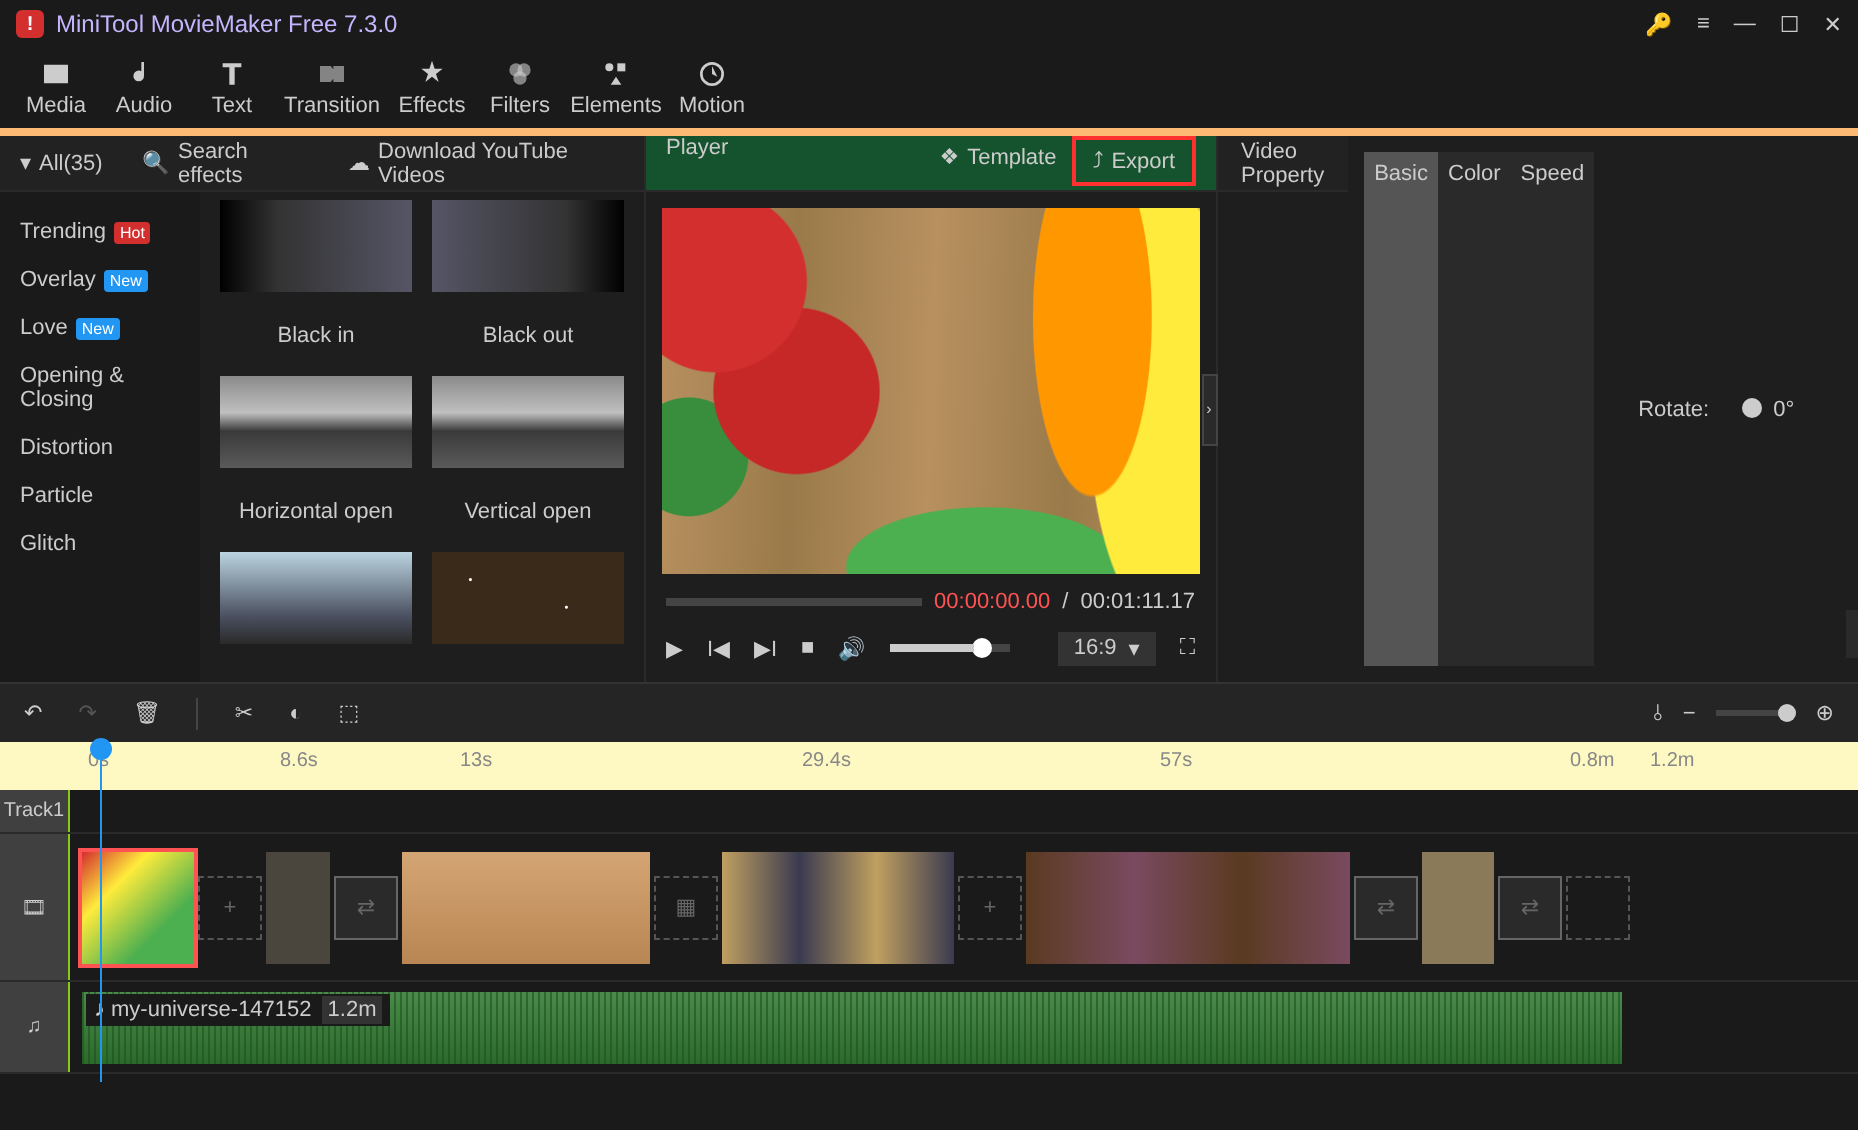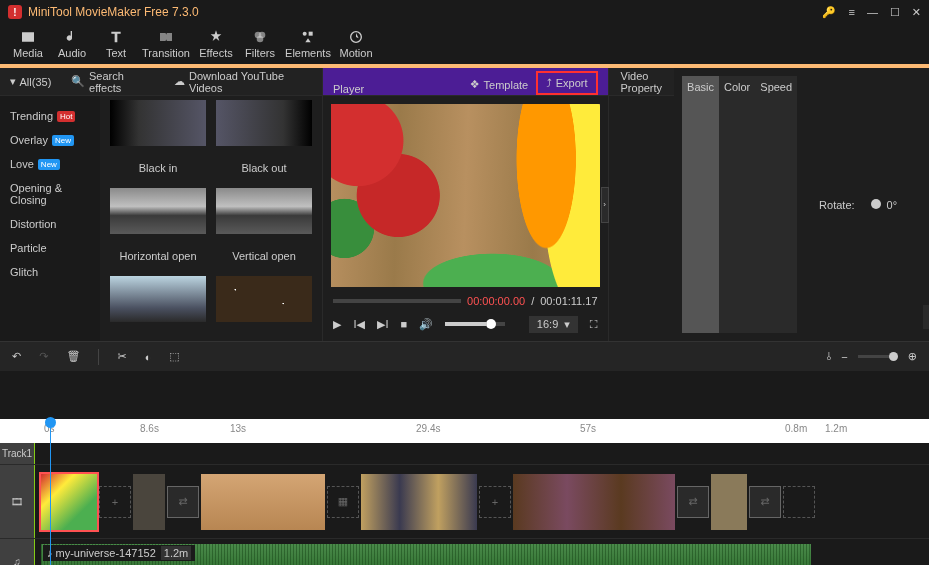--- a/index.html
+++ b/index.html
@@ -1,19 +1,19 @@
 <!DOCTYPE html>
 <html><head>
 <meta charset="utf-8">
 <style>
 *{margin:0;padding:0;box-sizing:border-box;font-family:Arial,sans-serif;font-size:11px;color:#ccc;}
 body{background:#1a1a1a;width:929px;height:565px;overflow:hidden;}
 .titlebar{height:24px;background:#1a1a1a;display:flex;align-items:center;padding:0 8px;}
 .logo{width:14px;height:14px;background:#d32f2f;border-radius:3px;margin-right:6px;display:flex;align-items:center;justify-content:center;color:#fff;font-size:10px;font-weight:bold;}
-.title{flex:1;color:#fdba74;font-size:12px;}
+.title{flex:1;color:#c4b5fd;font-size:12px;}
 .titlebar-icons{display:flex;gap:12px;align-items:center;}
 .titlebar-icons span{cursor:pointer;}
 .key-icon{color:#ffc107;}
 .toolbar{height:44px;background:#1a1a1a;display:flex;align-items:center;padding:0 6px;border-bottom:4px solid #fdba74;}
 .tool-btn{display:flex;flex-direction:column;align-items:center;justify-content:center;width:44px;height:42px;cursor:pointer;font-size:10px;gap:2px;}
 .tool-btn.active{color:#ff5252;}
 .tool-btn svg,.tool-icon{width:16px;height:16px;}
 .main{display:flex;height:calc(100% - 68px - 224px);}
 .left{width:374px;display:flex;flex-direction:column;border-right:1px solid #2a2a2a;}
 .filter-bar{height:28px;display:flex;align-items:center;background:#222;border-bottom:1px solid #2a2a2a;padding:0 10px;gap:20px;}
@@ -32,21 +32,21 @@
 .thumb-img{width:96px;height:46px;background:#333;}
 .blackin{background:linear-gradient(90deg,#000 0%,#333 30%,#556 100%);}
 .blackout{background:linear-gradient(90deg,#556 0%,#333 70%,#000 100%);}
 .overlay1{background:#1e3a8a;border:1px solid #3b82f6;position:relative;}
 .overlay1::after{content:"";position:absolute;inset:4px;border:1px dotted #60a5fa;}
 .overlay2{background:#0a2818;border:1px solid #1a5a3a;}
 .h-open{background:linear-gradient(#8a8a8a,#c0c0c0 40%,#3a3a3a 60%,#5a5a5a);}
 .mount{background:linear-gradient(180deg,#bbd4e0 0%,#4a5060 70%,#2a2a2a 100%);}
 .stars{background:radial-gradient(circle at 20% 30%,#fff 0.5px,transparent 1px),radial-gradient(circle at 70% 60%,#fff 0.5px,transparent 1px),#3a2a1a;}
 .center{width:370px;display:flex;flex-direction:column;border-right:1px solid #2a2a2a;background:#1e1e1e;}
-.player-header{height:28px;display:flex;align-items:flex-end;padding:0 10px;background:#4c1d95;border-bottom:1px solid #2a2a2a;}
+.player-header{height:28px;display:flex;align-items:flex-start;padding:0 10px;background:#14532d;border-bottom:1px solid #2a2a2a;}
 .player-title{flex:1;}
 .header-btn{display:flex;align-items:center;gap:4px;padding:4px 8px;cursor:pointer;}
 .export-btn{border:2px solid #ff3030;}
 .preview{flex:1;margin:8px;background:#8a6a40;position:relative;overflow:hidden;}
 .veggies{position:absolute;inset:0;background:
  radial-gradient(circle 46px at 10% 20%,#d32f2f 98%,transparent),
  radial-gradient(circle 42px at 25% 50%,#c62828 98%,transparent),
  radial-gradient(circle 30px at 5% 68%,#388e3c 98%,transparent),
  radial-gradient(ellipse 30px 90px at 80% 30%,#ff9800 98%,transparent),
  radial-gradient(ellipse 40px 110px at 94% 55%,#ffeb3b 98%,transparent),
@@ -69,21 +69,21 @@
 .prop-row{display:flex;align-items:center;padding:10px 14px;gap:16px;}
 .icon-btn{width:22px;height:22px;background:#333;display:flex;align-items:center;justify-content:center;cursor:pointer;}
 .rot-slider{flex:1;height:3px;background:#444;position:relative;}
 .rot-slider::after{content:"";position:absolute;left:0;top:-4px;width:10px;height:10px;background:#ccc;border-radius:50%;}
 .reset-btn{margin:auto 12px 12px;padding:6px;text-align:center;background:#2a2a2a;cursor:pointer;color:#666;}
 .timeline-toolbar{height:30px;background:#252525;display:flex;align-items:center;padding:0 12px;gap:18px;border-top:1px solid #333;}
 .tl-sep{width:1px;height:16px;background:#444;}
 .tl-right{margin-left:auto;display:flex;align-items:center;gap:10px;}
 .zoom-bar{width:40px;height:3px;background:#444;position:relative;}
 .zoom-bar::after{content:"";position:absolute;right:0;top:-3px;width:9px;height:9px;background:#ccc;border-radius:50%;}
-.ruler{height:24px;background:#ffffff;display:flex;position:relative;padding-left:44px;margin-top:48px;}
+.ruler{height:24px;background:#fef9c3;display:flex;position:relative;padding-left:44px;}
 .ruler-mark{position:absolute;top:4px;font-size:10px;color:#888;}
 .playhead{position:absolute;left:50px;top:0;bottom:0;width:1px;background:#2196f3;z-index:5;}
 .playhead::before{content:"";position:absolute;top:-2px;left:-5px;width:11px;height:11px;background:#2196f3;border-radius:50%;}
 .tracks{background:#1a1a1a;position:relative;height:170px;}
 .track{display:flex;height:22px;align-items:center;border-bottom:1px solid #2a2a2a;}
 .track-head{width:35px;display:flex;align-items:center;justify-content:center;height:100%;background:#404040;border-right:1px solid #84cc16;font-size:10px;}
 .track-video{height:74px;}
 .track-audio{height:46px;}
 .clips{display:flex;align-items:center;height:100%;position:relative;flex:1;padding-left:6px;gap:0;}
 .clip{height:56px;background:#444;margin-right:2px;}
@@ -316,21 +316,21 @@
     <span>⊕</span>
   </div>
 </div>
 
 <div class="tracks">
   <div class="playhead"></div>
   <div class="ruler">
     <span class="ruler-mark" style="left:44px">0s</span>
     <span class="ruler-mark" style="left:140px">8.6s</span>
     <span class="ruler-mark" style="left:230px">13s</span>
-    <span class="ruler-mark" style="left:416px">29.4s</span>
+    <span class="ruler-mark" style="left:401px">29.4s</span>
     <span class="ruler-mark" style="left:580px">57s</span>
     <span class="ruler-mark" style="left:785px">0.8m</span>
     <span class="ruler-mark" style="left:825px">1.2m</span>
   </div>
   <div class="track">
       <div class="track-head">Track1</div>
     </div>
   <div class="track track-video">
     <div class="track-head">🎞</div>
     <div class="clips">

